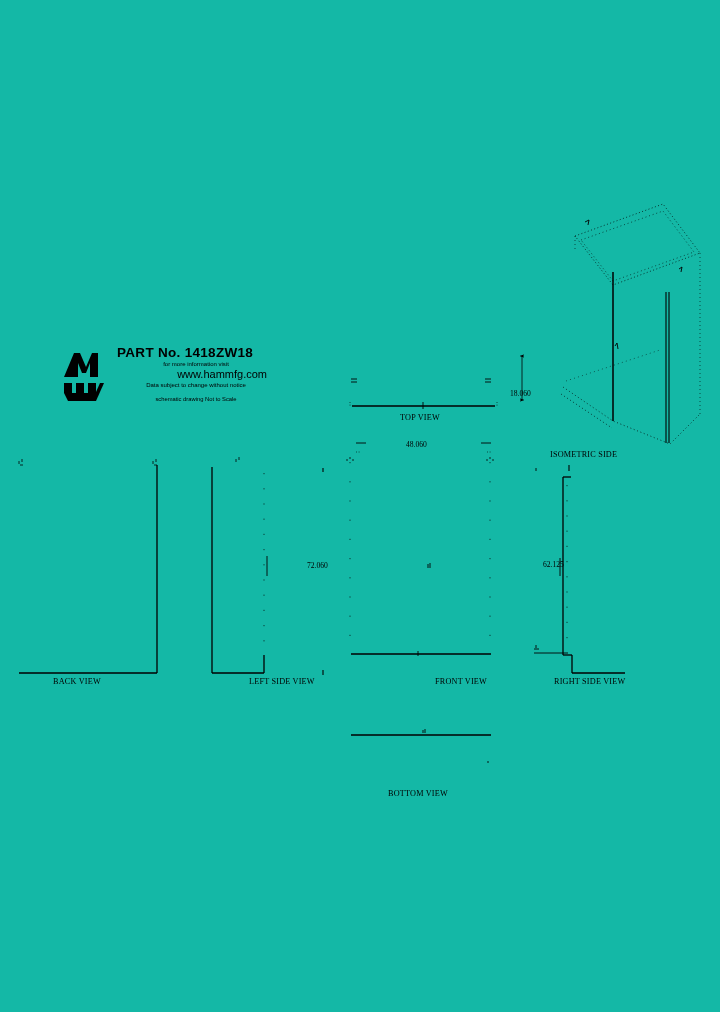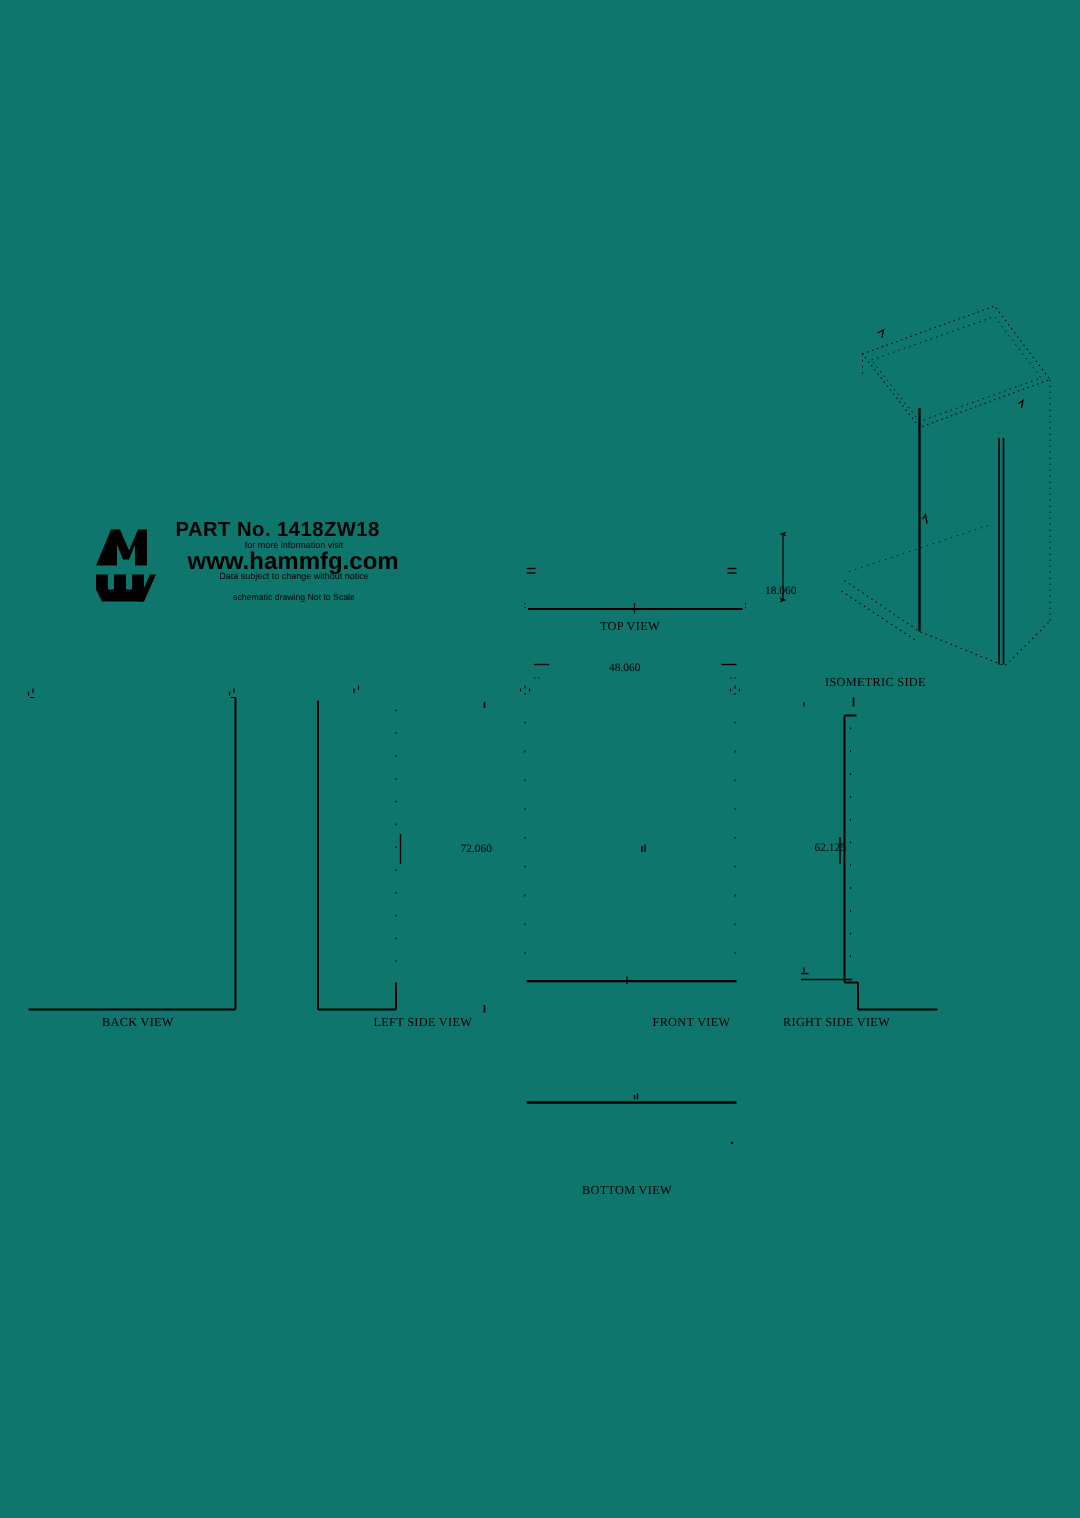--- a/index.html
+++ b/index.html
@@ -4,21 +4,21 @@
 <style>
   html, body {
     margin: 0;
     padding: 0;
     background: #ffffff;
   }
   #page {
     position: relative;
     width: 720px;
     height: 1012px;
-    background: #0f766e;
+    background: #14b8a6;
     overflow: hidden;
     font-family: "Liberation Serif", serif;
   }
   .svg-layer {
     position: absolute;
     left: 0;
     top: 0;
     width: 720px;
     height: 1012px;
   }
@@ -56,25 +56,25 @@
     font-family: "Liberation Sans", sans-serif;
     font-size: 6px;
     color: #000;
     white-space: nowrap;
     text-align: center;
     line-height: 8px;
     padding-left: 8px;
   }
   .web-line {
     font-family: "Liberation Sans", sans-serif;
-    font-size: 16px;
-    font-weight: bold;
-    color: #000;
-    white-space: nowrap;
-    text-align: left;
+    font-size: 11px;
+    font-weight: normal;
+    color: #000;
+    white-space: nowrap;
+    text-align: right;
     line-height: 13px;
     padding-left: 8px;
   }
   .notice-line {
     font-family: "Liberation Sans", sans-serif;
     font-size: 6px;
     color: #000;
     white-space: nowrap;
     text-align: center;
     line-height: 9px;
@@ -242,24 +242,24 @@
 
     <div id="title-text">
       <div class="part-line">PART No.  1418ZW18</div>
       <div class="sub-line">for more information visit</div>
       <div class="web-line">www.hammfg.com</div>
       <div class="notice-line">Data subject to change without notice</div>
       <div class="scale-line">schematic drawing Not to Scale</div>
     </div>
   </div>
 
-  <div class="view-label" style="left:68px; top:677px;">BACK VIEW</div>
+  <div class="view-label" style="left:53px; top:677px;">BACK VIEW</div>
   <div class="view-label" style="left:205px; top:677px;padding-left:44px;">LEFT SIDE VIEW</div>
   <div class="view-label" style="left:393px; top:677px;margin-left:42px;">FRONT VIEW</div>
-  <div class="view-label" style="left:522px; top:677px;">RIGHT SIDE VIEW</div>
+  <div class="view-label" style="left:554px; top:677px;">RIGHT SIDE VIEW</div>
   <div class="view-label" style="left:400px; top:413px;">TOP VIEW</div>
   <div class="view-label" style="left:388px; top:789px;">BOTTOM VIEW</div>
   <div class="view-label" style="left:550px; top:450px;">ISOMETRIC SIDE</div>
 
   <div class="dim-text" style="left:510px; top:389px;">18.060</div>
   <div class="dim-text" style="left:406px; top:440px;">48.060</div>
   <div class="dim-text" style="left:307px; top:561px;">72.060</div>
   <div class="dim-text" style="left:519px; top:560px;margin-left:24px;">62.125</div>
 
 </div>

